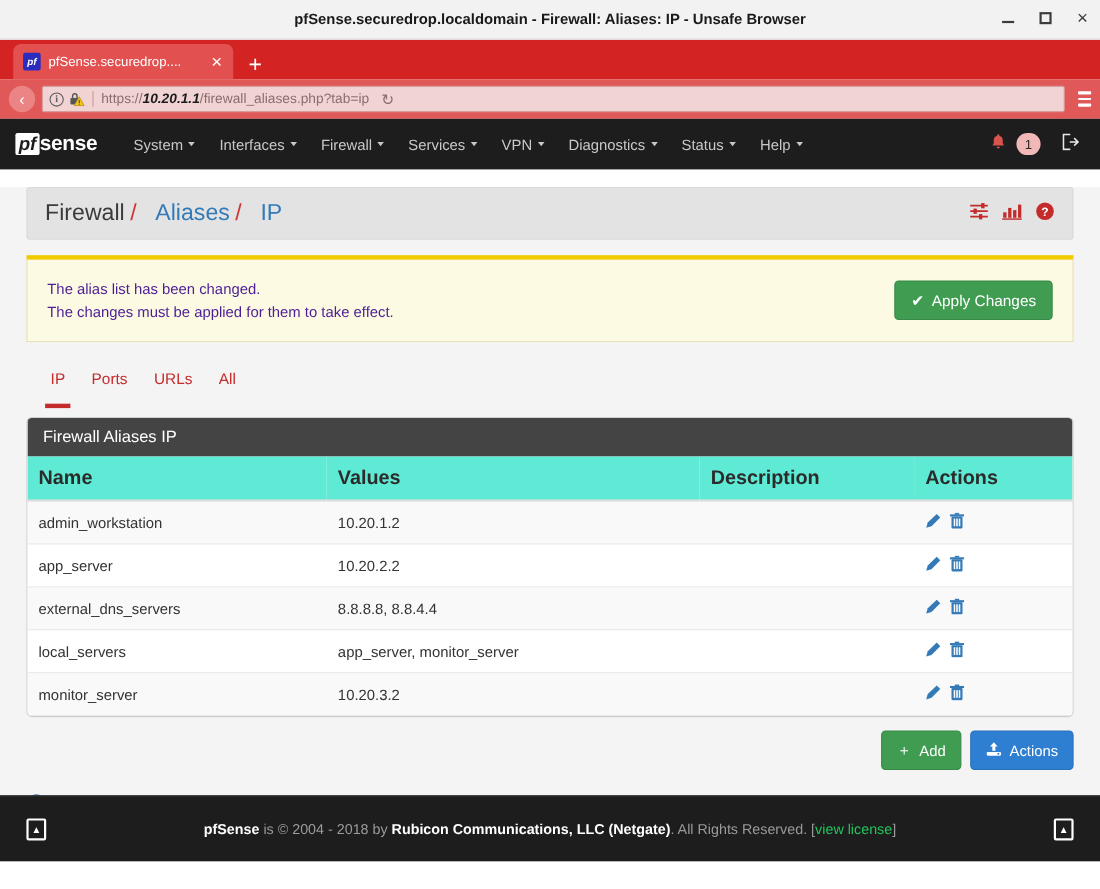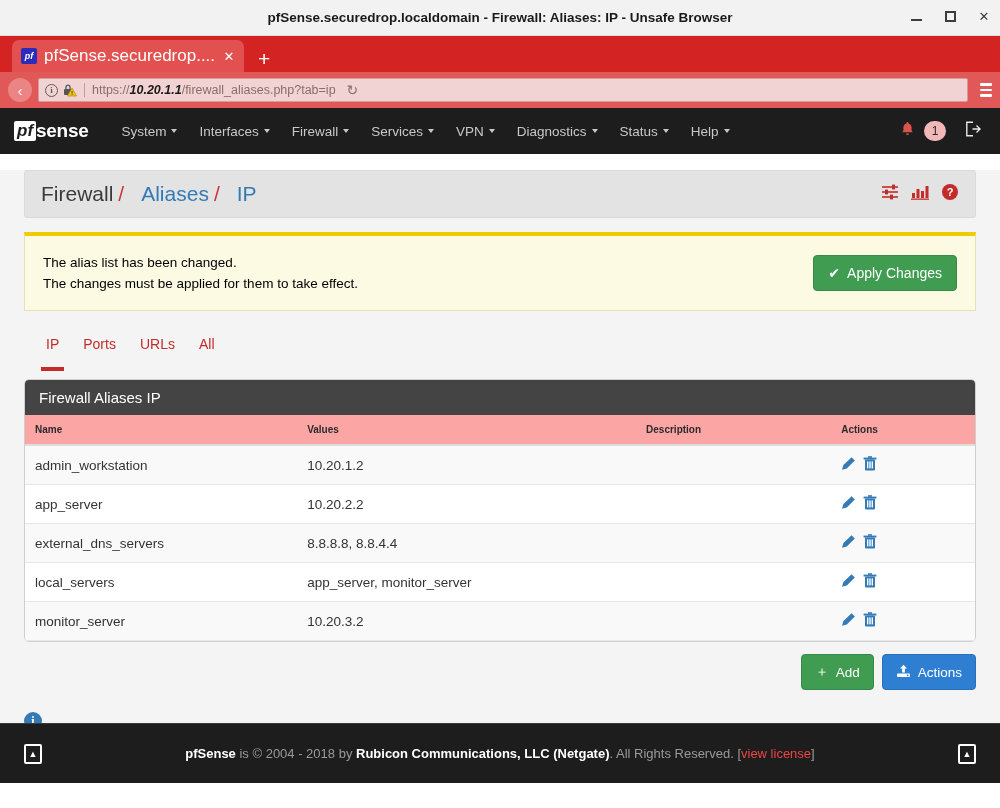--- a/index.html
+++ b/index.html
@@ -33,21 +33,21 @@
   .tab {
     height: 32px; background: #e25050; border-radius: 7px 7px 0 0;
     display: flex; align-items: center; padding: 0 8px 0 9px; gap: 7px;
     min-width: 200px; position: relative;
   }
   .tab-favicon {
     width: 16px; height: 16px; background: #2b2bbd; border-radius: 2px;
     display:flex; align-items:center; justify-content:center;
     font-size: 9px; font-weight: bold; color:#fff; font-style: italic;
   }
-  .tab-title { font-size: 17px; color: #ffffff; flex: 1; white-space: nowrap;
+  .tab-title { font-size: 12px; color: #ffffff; flex: 1; white-space: nowrap;
                overflow: hidden; }
   .tab-close { color: #ffffff; font-size: 13px; width: 14px; text-align: center; }
   .tab-new { color: #ffffff; font-size: 21px; font-weight: 300; margin-left: 14px;
              margin-bottom: 3px; line-height: 1; }
 
   .urlbar-wrap {
     height: 36px; background: #e05858; display: flex; align-items: center;
     padding: 0 8px; gap: 6px;
   }
   .nav-back {
@@ -112,21 +112,21 @@
   .bc-link { font-size: 21px; color: #337ab7; margin-left: 12px; }
   .bc-actions { margin-left: auto; display: flex; align-items: center; gap: 12px; color: #c42b2b; }
 
   .alert {
     margin-top: 14px; background: #fcfae3; border-top: 4px solid #f0cb00;
     border-left: 1px solid #e6e0b8; border-right: 1px solid #e6e0b8;
     border-bottom: 1px solid #e6e0b8;
     padding: 16px 18px; display: flex; align-items: center;
   }
   .alert-lines { flex: 1; }
-  .alert-line { color: #000000; font-size: 13.5px; line-height: 21px; }
+  .alert-line { color: #4c1d95; font-size: 13.5px; line-height: 21px; }
   .btn-apply {
     background: #3f9c50; color: #ffffff; border: 1px solid #378a47; border-radius: 4px;
     font-size: 14px; padding: 9px 14px; display: flex; align-items: center; gap: 7px;
   }
 
   .tabs { display: flex; gap: 0; margin-top: 20px; padding-left: 10px; }
   .tab-link {
     font-size: 14px; color: #c42b2b; padding: 5px 12px; position: relative;
   }
   .tab-link.active::after {
@@ -136,22 +136,22 @@
 
   .panel {
     margin-top: 22px; background: #ffffff; border: 1px solid #cfcfcf;
     border-radius: 5px; overflow: hidden;
   }
   .panel-head {
     background: #444444; color: #ffffff; font-size: 15px; padding: 9px 14px;
   }
   table { width: 100%; border-collapse: collapse; }
   th {
-    text-align: left; font-size: 10px; color: #2b2b2b; font-weight: bold;
-    padding: 9px 10px; border-bottom: 2px solid #dddddd; background:#fca5a5;
+    text-align: left; font-size: 18px; color: #2b2b2b; font-weight: bold;
+    padding: 9px 10px; border-bottom: 2px solid #dddddd; background:#5eead4;
   }
   td { font-size: 13.5px; color: #333333; padding: 10px; border-bottom: 1px solid #e8e8e8; }
   tbody tr:nth-child(odd) td { background: #f9f9f9; }
   tbody tr:nth-child(even) td { background: #ffffff; }
   .col-name { width: 265px; }
   .col-values { width: 330px; }
   .col-desc { width: 190px; }
   .col-actions { width: 140px; }
   .row-actions { display: flex; gap: 7px; color: #337ab7; font-size: 14px; }
 
@@ -170,21 +170,21 @@
     justify-content: center; font-family: "Liberation Serif", serif;
   }
 
   
   .footer {
     height: 60px; background: #1d1d1d; display: flex; align-items: center;
     justify-content: center; position: relative; border-top: 1px solid #3a3a3a;
   }
   .footer-text { font-size: 13px; color: #9a9a9a; }
   .footer-text b { color: #ffffff; font-weight: bold; }
-  .footer-text .lic { color: #ef4444; }
+  .footer-text .lic { color: #22c55e; }
   .foot-btn {
     position: absolute; width: 18px; height: 20px; border: 2px solid #ffffff;
     border-radius: 2px; display: flex; align-items: center; justify-content: center;
     color: #ffffff; font-size: 9px;
   }
   .foot-left { left: 24px; }
   .foot-right { right: 24px; }
 </style>
 </head>
 <body>

